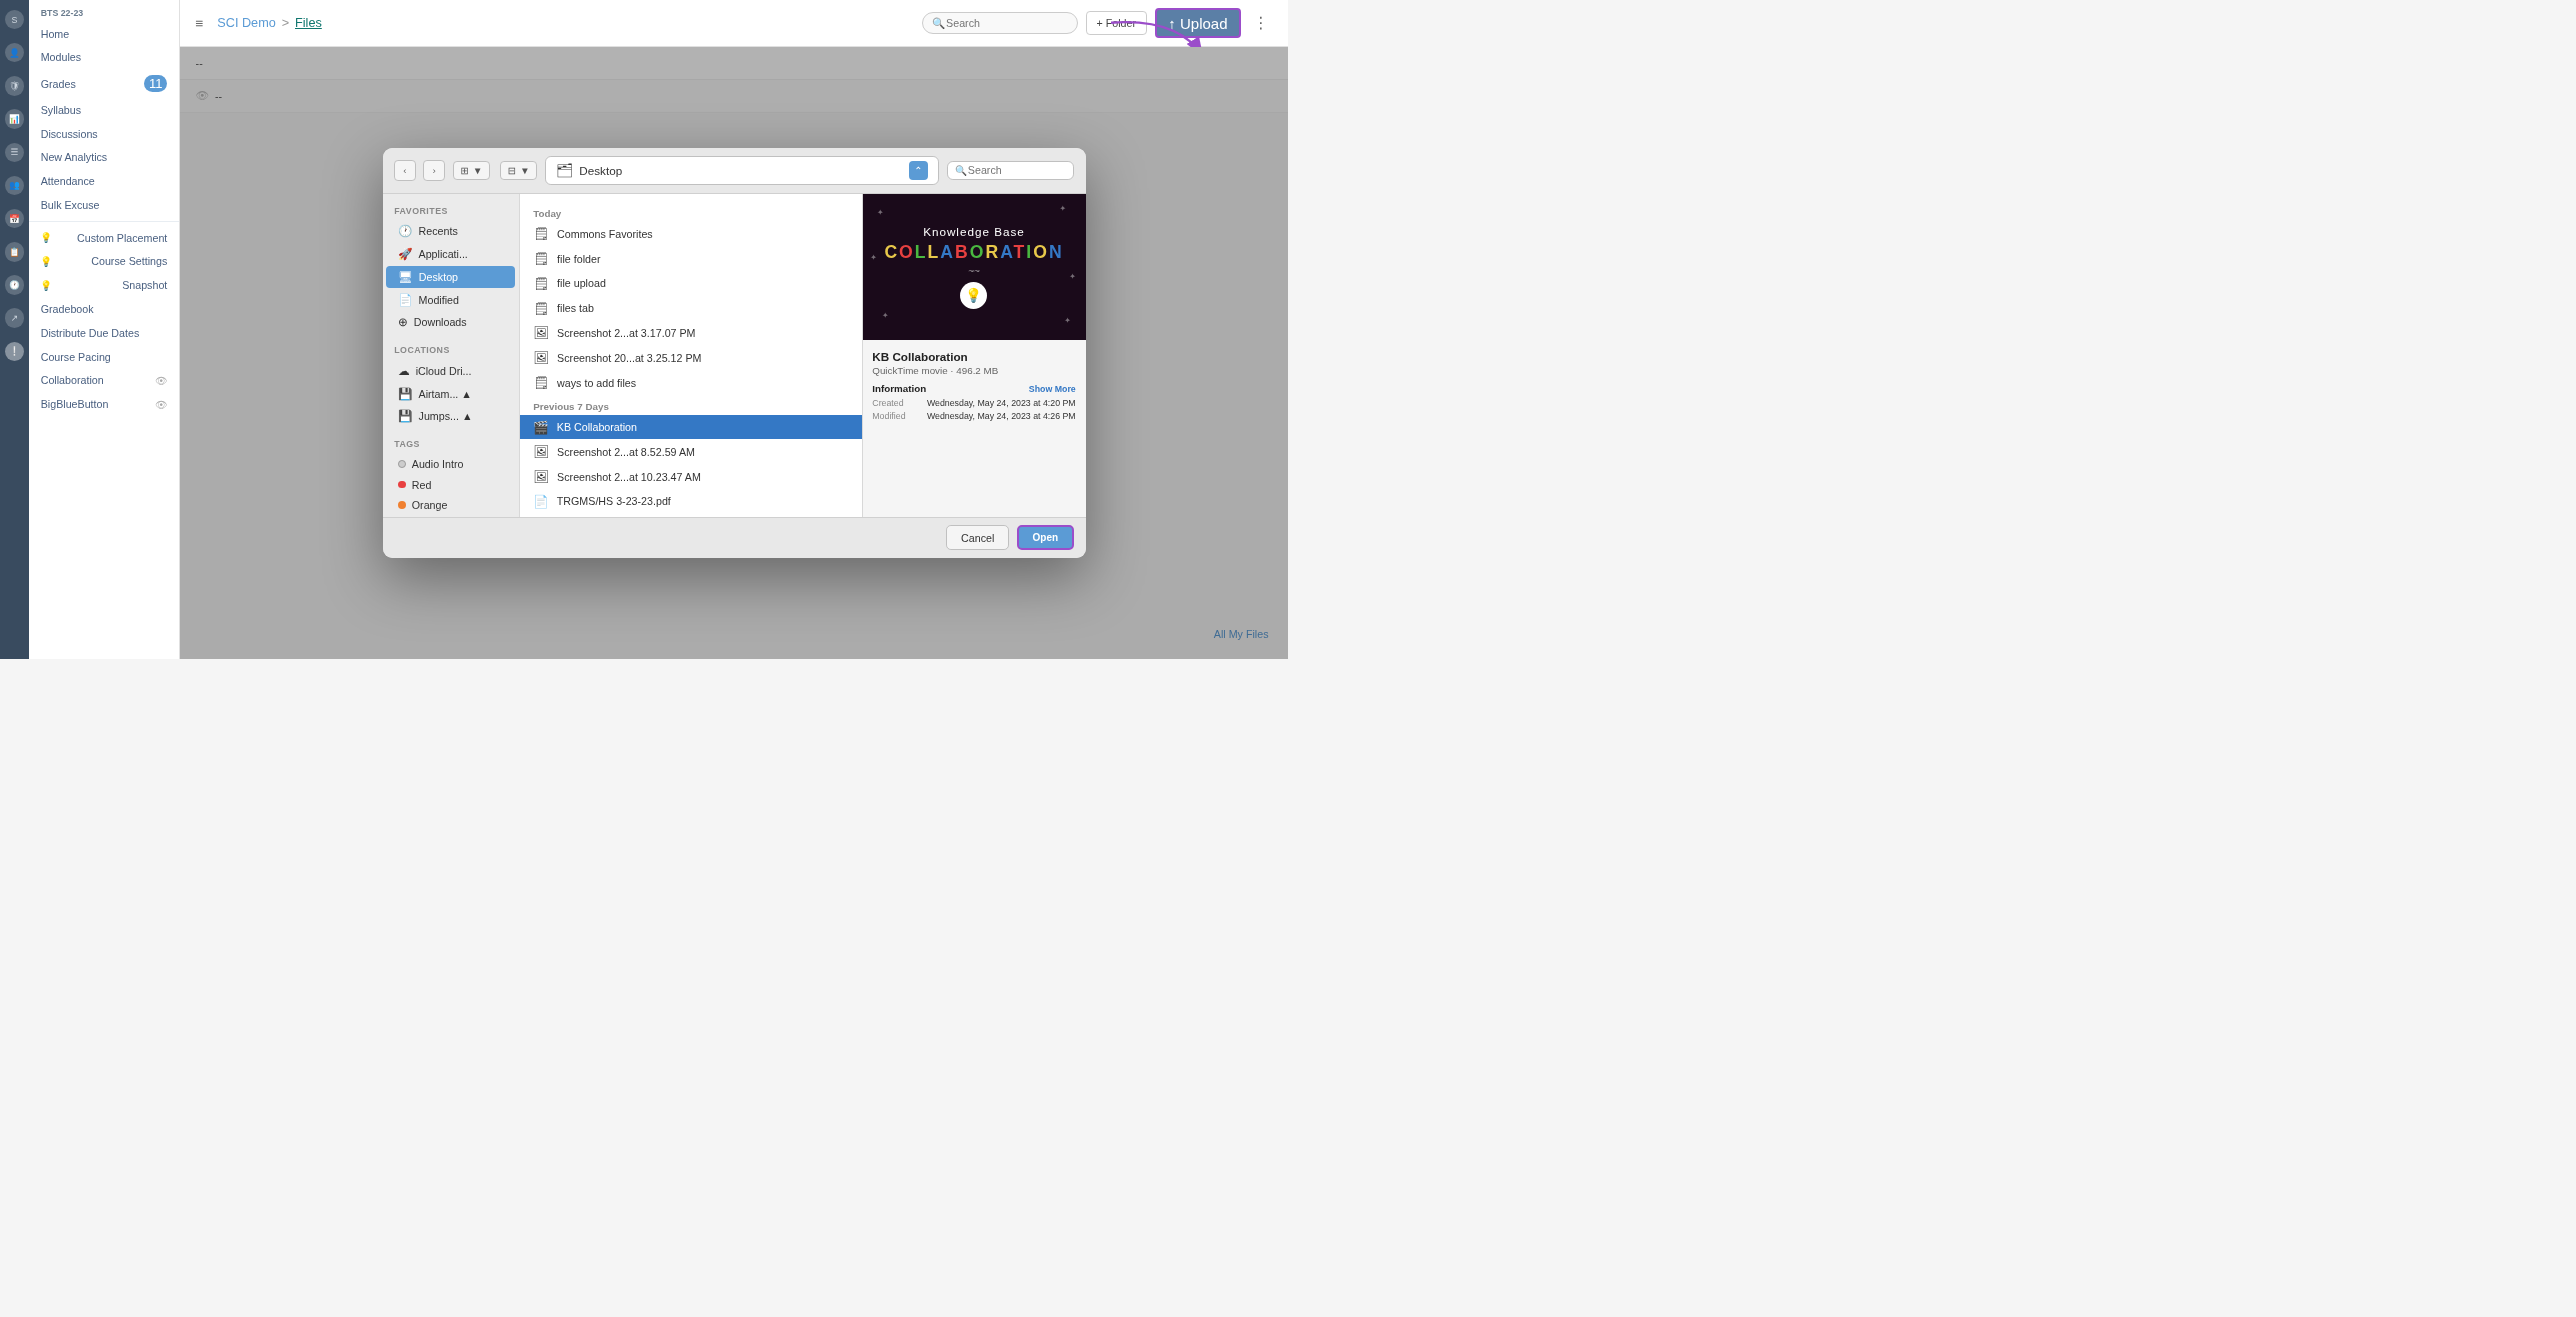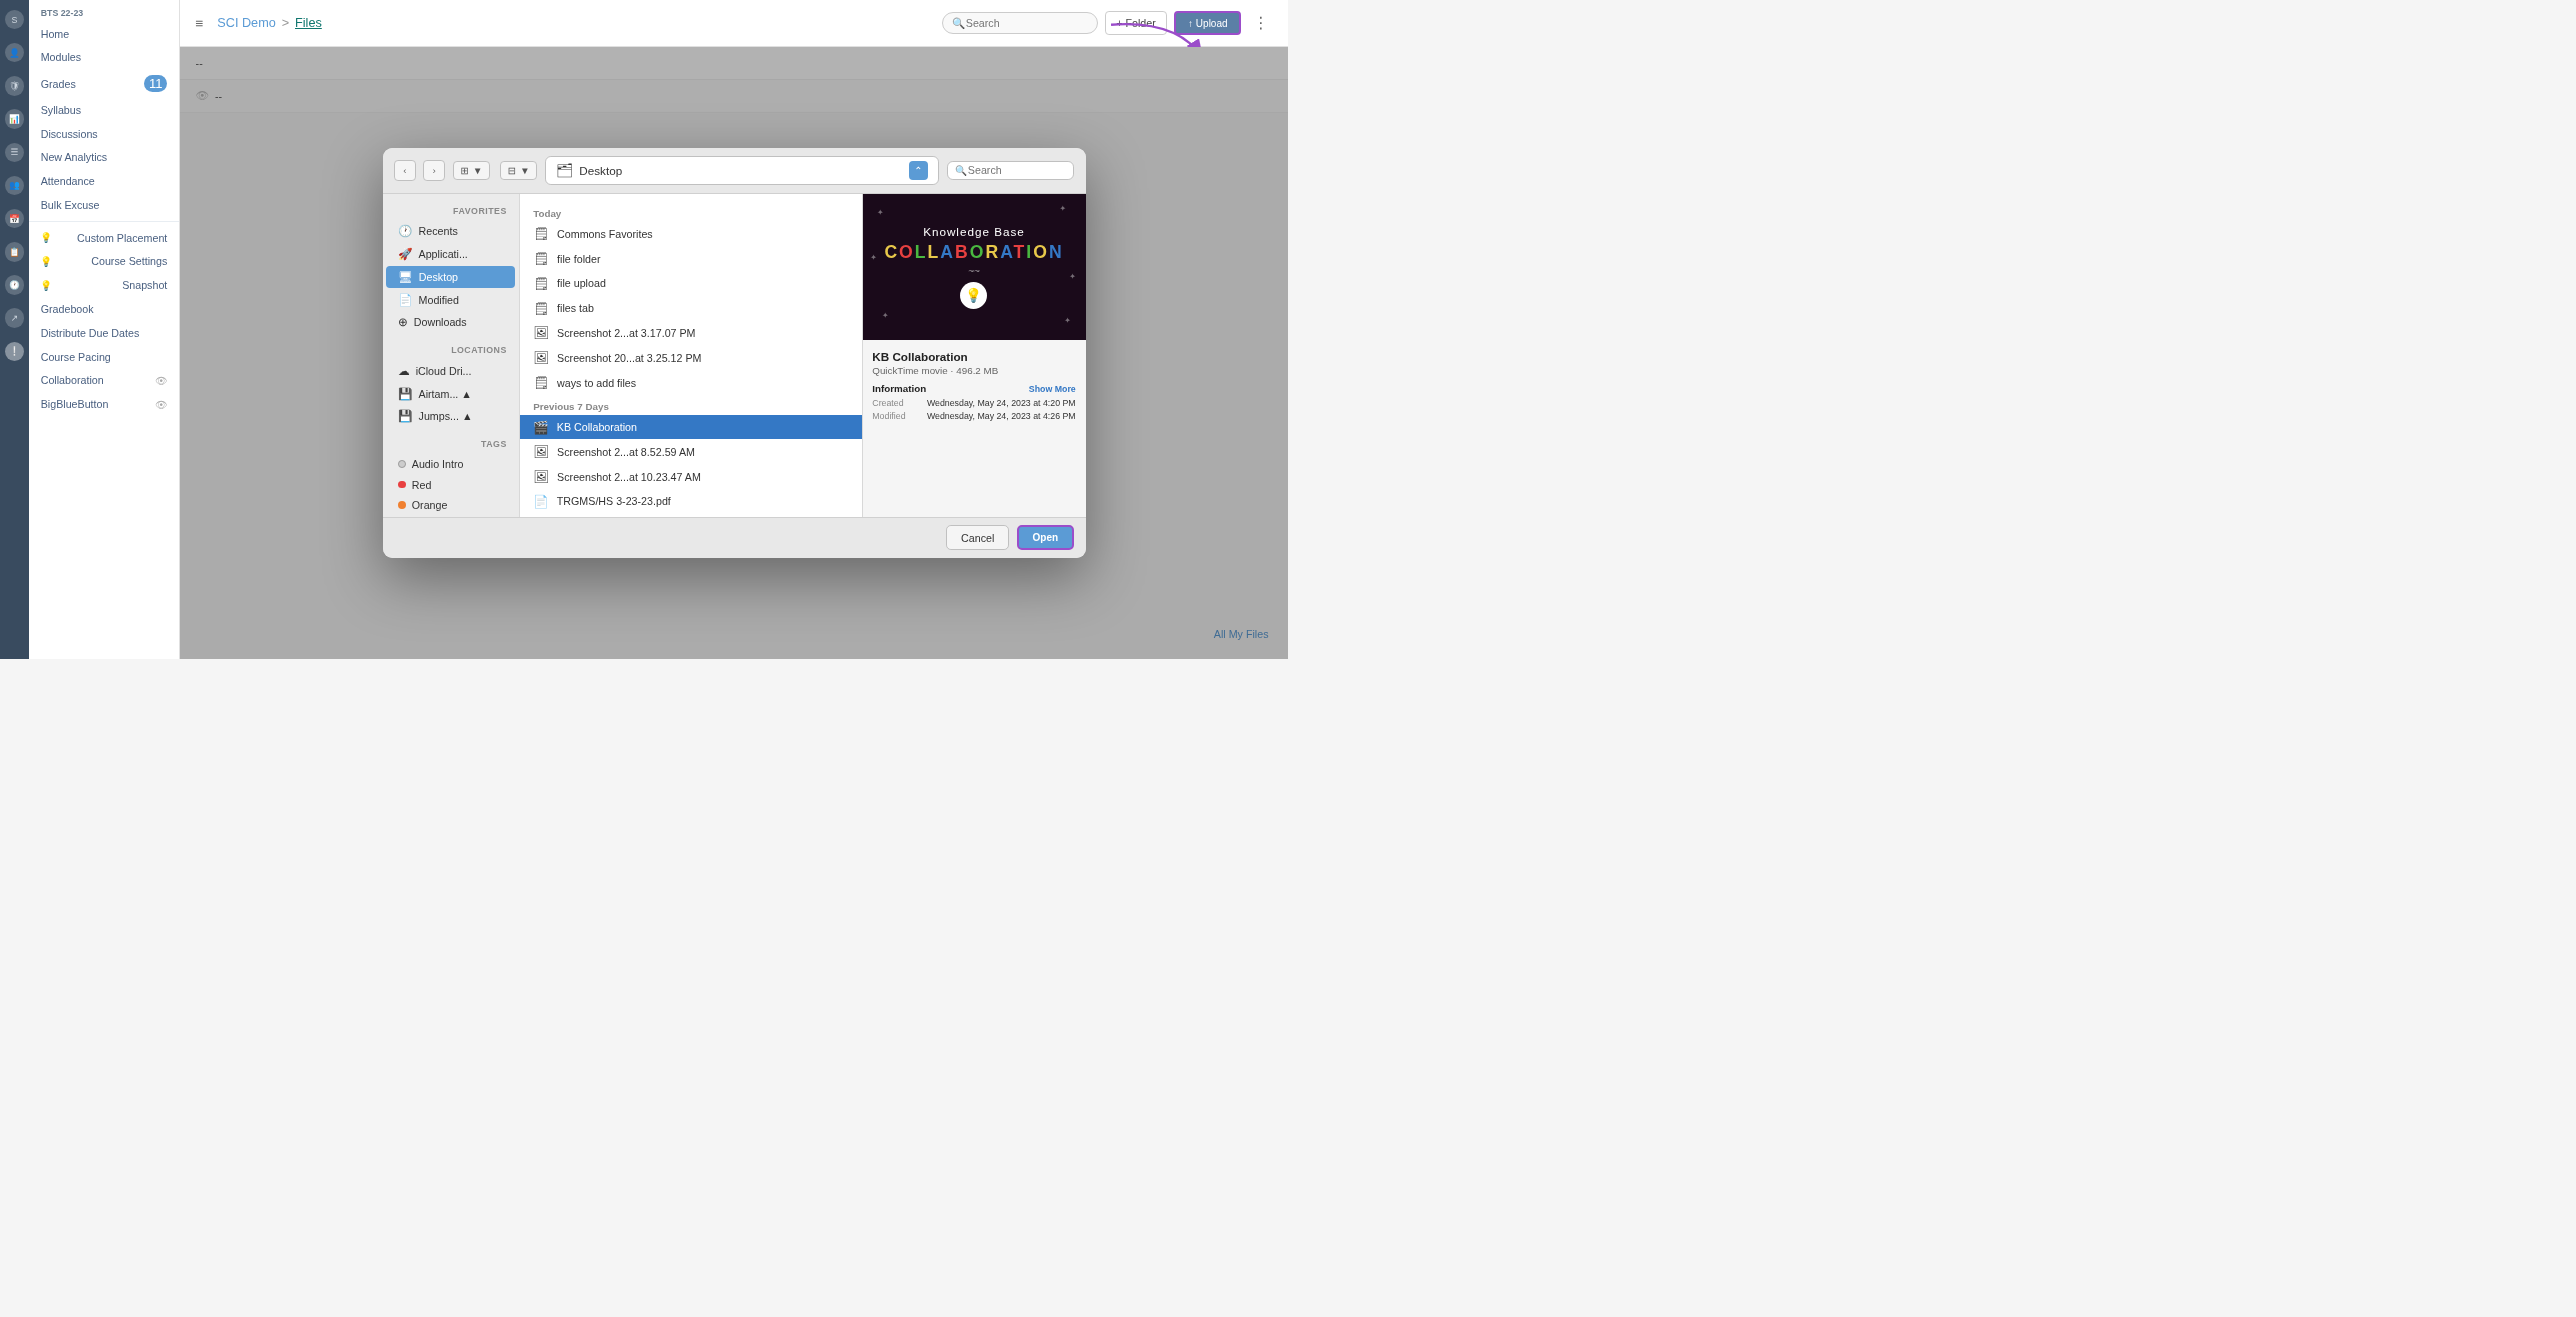--- a/index.html
+++ b/index.html
@@ -153,21 +153,21 @@
       display: flex;
       align-items: center;
       gap: 3.9px;
     }
     .btn-upload {
       background: #5b7fa6;
       color: #fff;
       border: 2px solid #9b4dca;
       border-radius: 3.9px;
       padding: 4.9px 11.7px;
-      font-size: 10px;
+      font-size: 15px;
       cursor: pointer;
       display: flex;
       align-items: center;
       gap: 3.9px;
       font-weight: 500;
     }
     .btn-more {
       color: #666;
       font-size: 15.6px;
       cursor: pointer;
@@ -308,21 +308,20 @@
     }
 
     
     .dialog-sidebar {
       width: 137px;
       background: #ebebeb;
       border-right: 1px solid #d8d8d8;
       overflow-y: auto;
       padding: 7.8px 0;
       flex-shrink: 0;
-      text-align: right;
     }
     .sidebar-section-title {
       padding: 3.9px 11.7px;
       font-size: 8.8px;
       font-weight: 700;
       color: #888;
       text-transform: uppercase;
       letter-spacing: 0.5px;
     }
     .sidebar-item-row {

